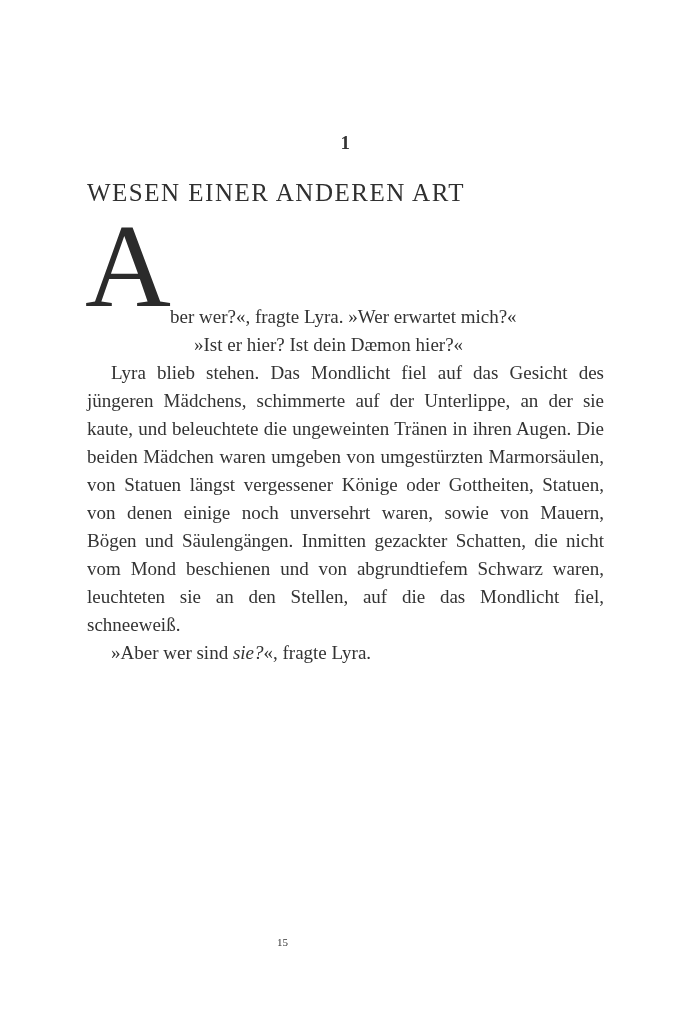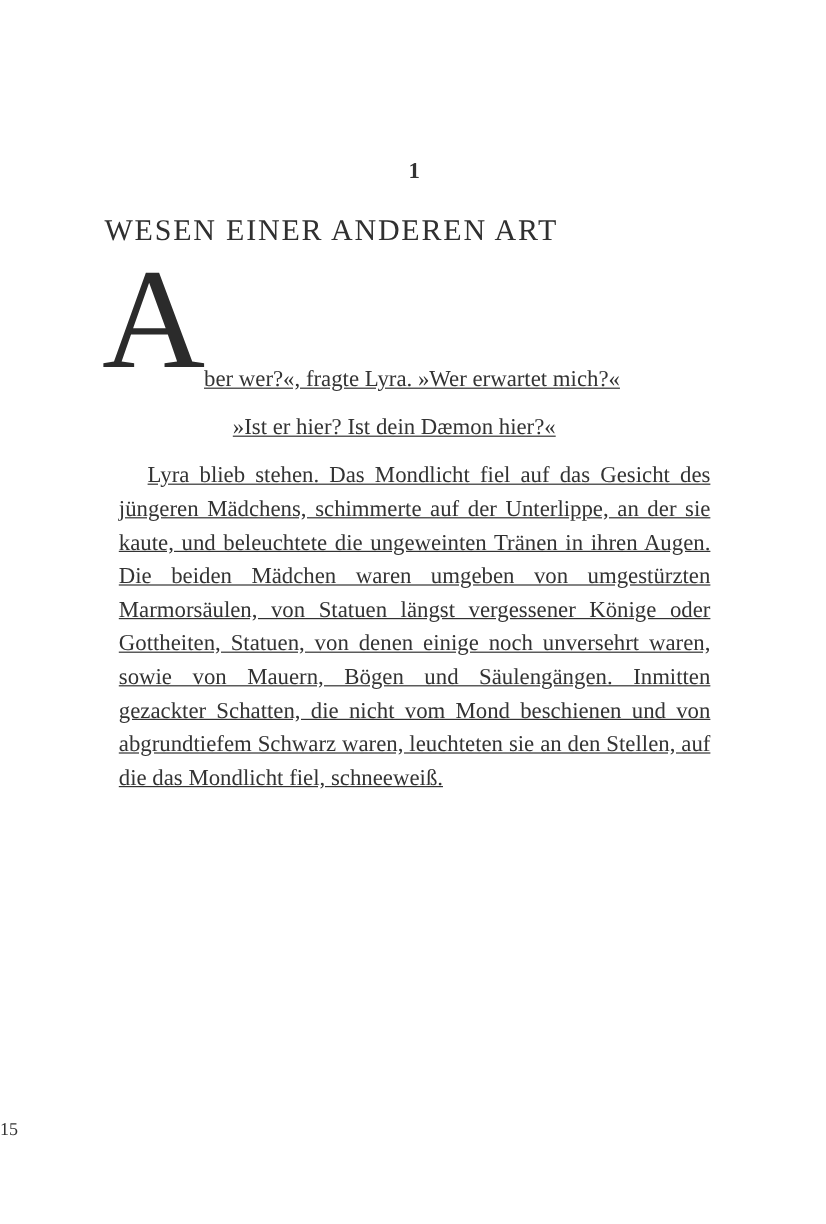--- a/index.html
+++ b/index.html
@@ -36,23 +36,22 @@
   }
   .body-text {
     margin-top: 95px;
     font-size: 19px;
     line-height: 28px;
     text-align: justify;
     hyphens: auto;
     -webkit-hyphens: auto;
   }
   .body-text p {
-    margin: 12px;
+    margin: 0;
     padding: 0;
-    text-decoration: underline;
   }
   .para-indent {
     text-indent: 24px;
   }
   .opening {
     
   }
   .drop-cap-box {
     float: left;
     width: 76px;
@@ -76,22 +75,22 @@
     text-align-last: justify;
   }
   em {
     font-style: italic;
   }
   .page-number {
     position: absolute;
     top: 931px;
     left: 0;
     right: 123px;
-    text-align: left;
-    font-size: 15px;
+    text-align: center;
+    font-size: 11px;
     line-height: 22px;
     color: #333333;
   }
 </style>
 </head>
 <body>
 
 <div class="book-page">
 
   <div class="chapter-number">1</div>
@@ -105,20 +104,21 @@
           <span class="drop-cap-glyph">A</span>
         </span>
       <p class="para-first">ber wer?«, fragte Lyra. »Wer erwartet mich?«</p>
     </div>
 
     <p class="para-indent">»Ist er hier? Ist dein Dæmon hier?«</p>
 
 
     <p class="para-indent">Lyra blieb stehen. Das Mondlicht fiel auf das Gesicht des jüngeren Mädchens, schimmerte auf der Unterlippe, an der sie kaute, und beleuchtete die ungeweinten Tränen in ihren Augen. Die beiden Mädchen waren umgeben von umgestürzten Marmorsäulen, von Statuen längst vergessener Könige oder Gottheiten, Statuen, von denen einige noch unversehrt waren, sowie von Mauern, Bögen und Säulengängen. Inmitten gezackter Schatten, die nicht vom Mond beschienen und von abgrundtiefem Schwarz waren, leuchteten sie an den Stellen, auf die das Mondlicht fiel, schneeweiß.</p>
 
+    <p class="para-indent"><span>»Aber wer sind </span><em>sie?</em><span>«, fragte Lyra.</span></p>
 
 
 
   </div>
 
   <div class="page-number">15</div>
 
 </div>
 
 </body></html>

